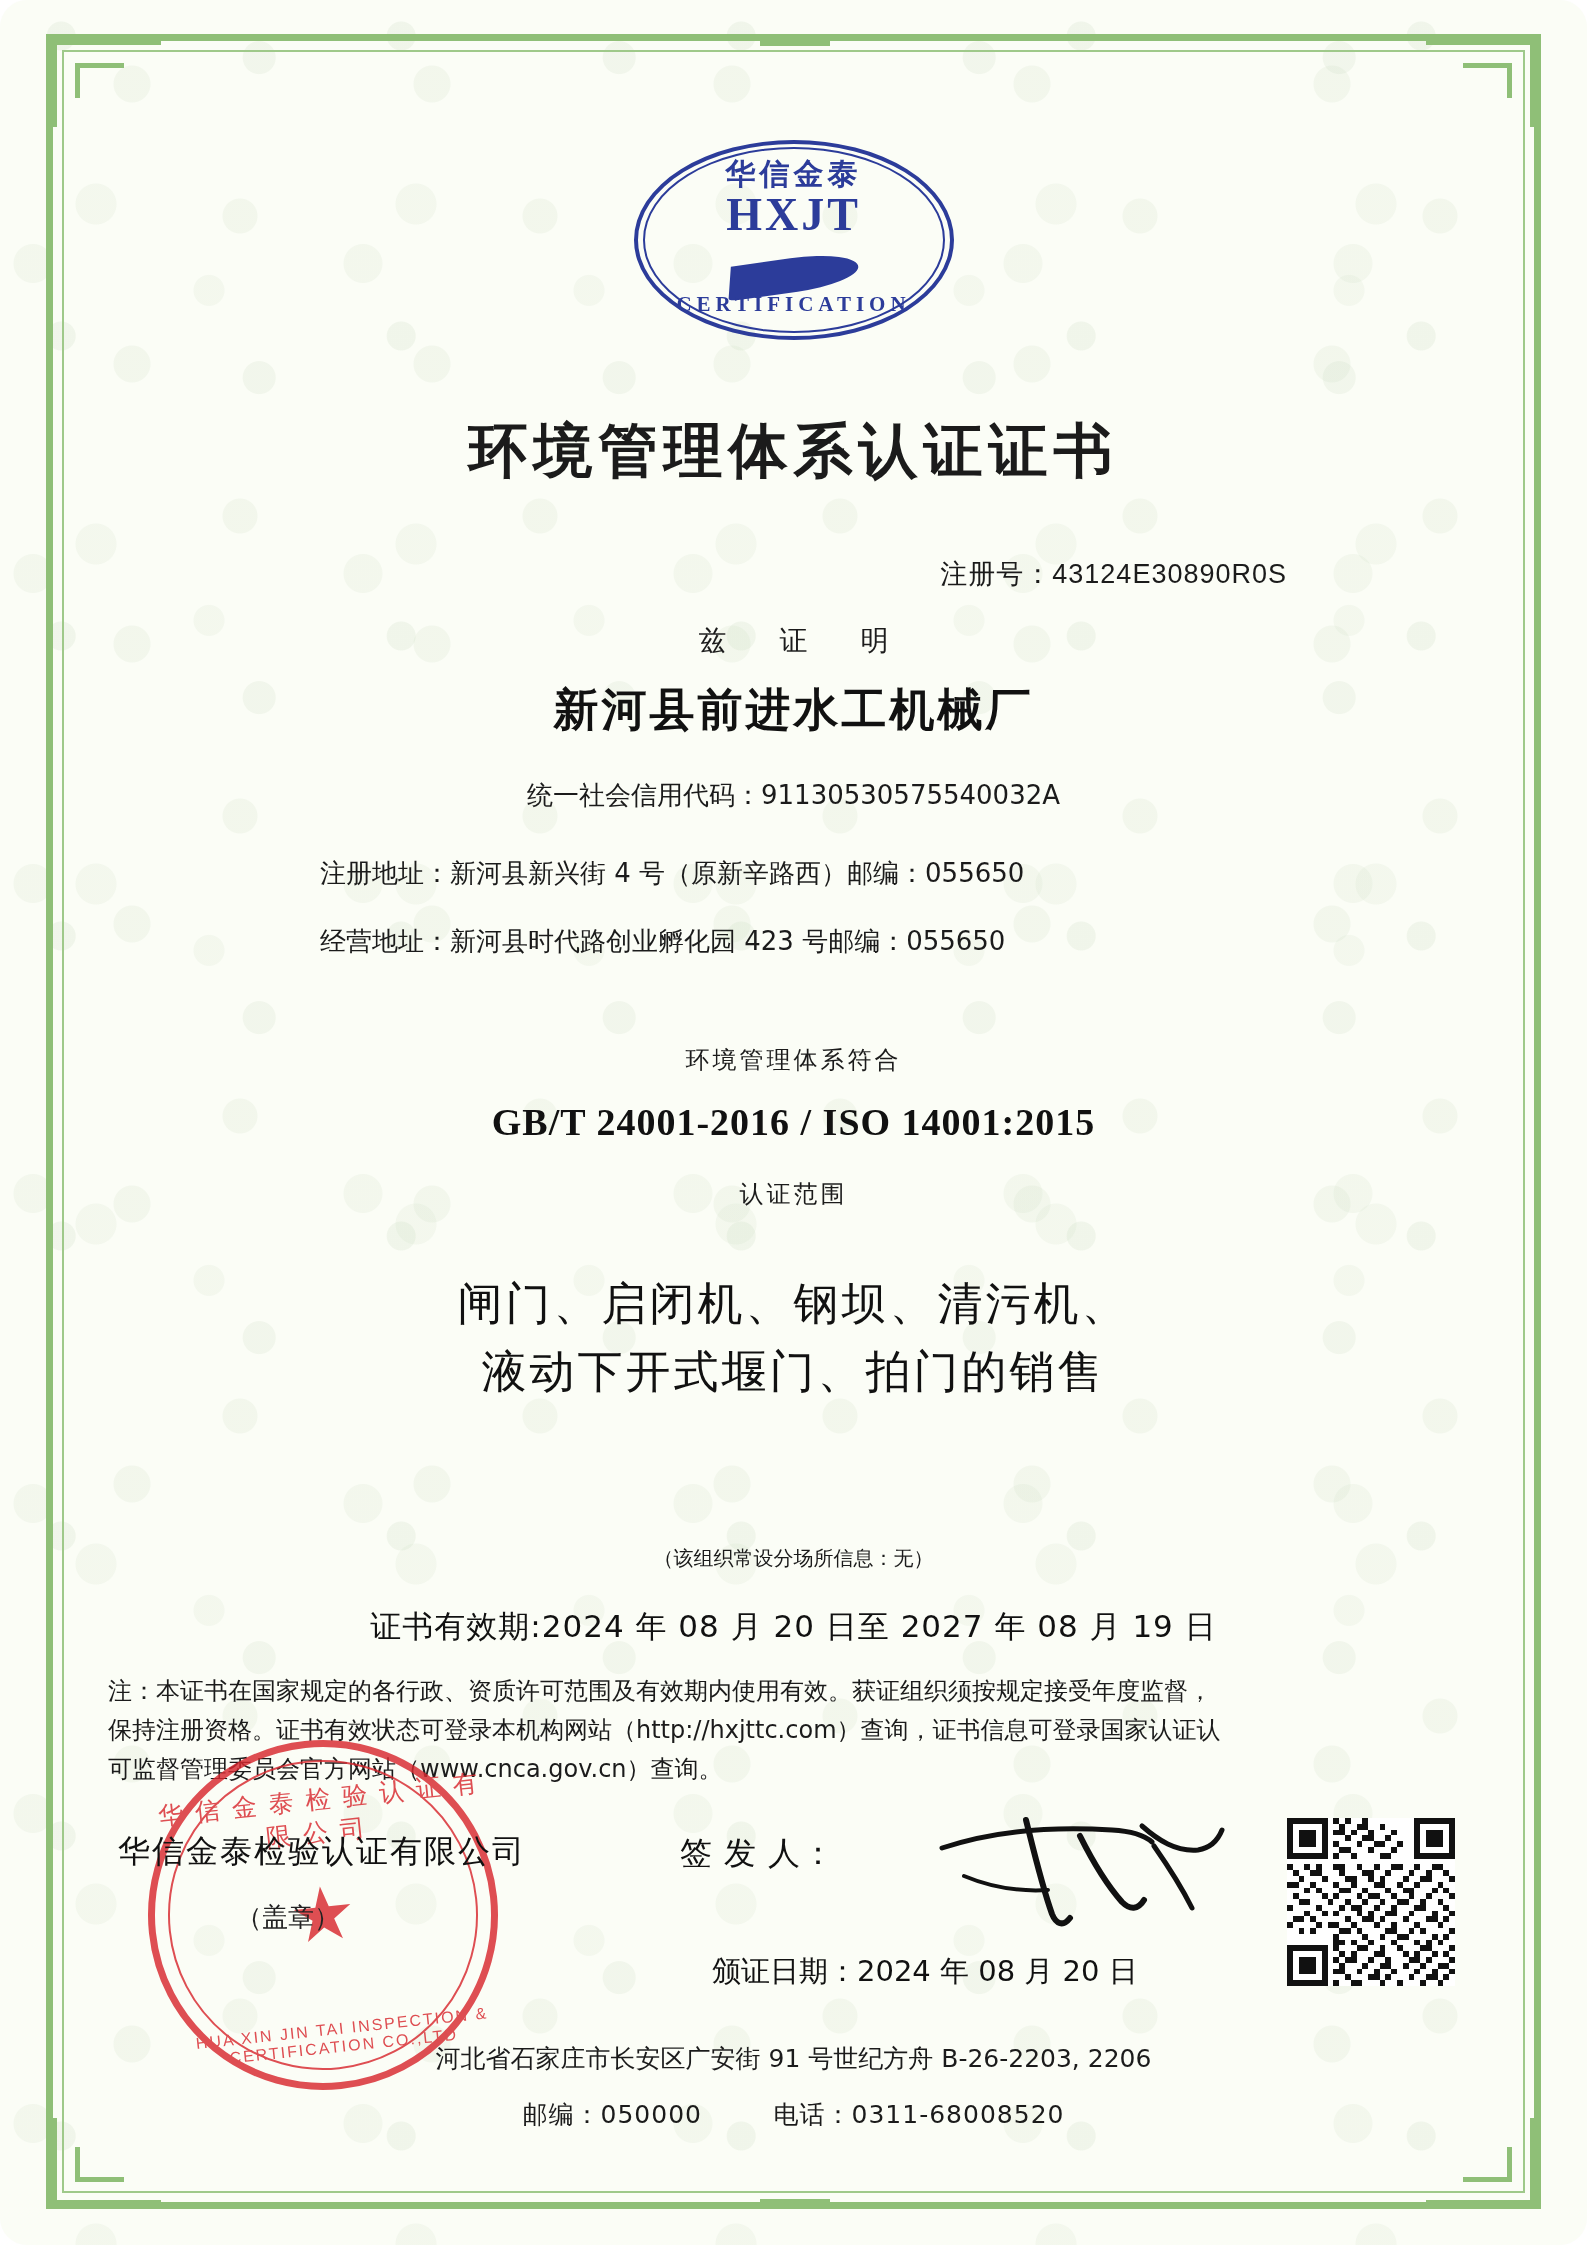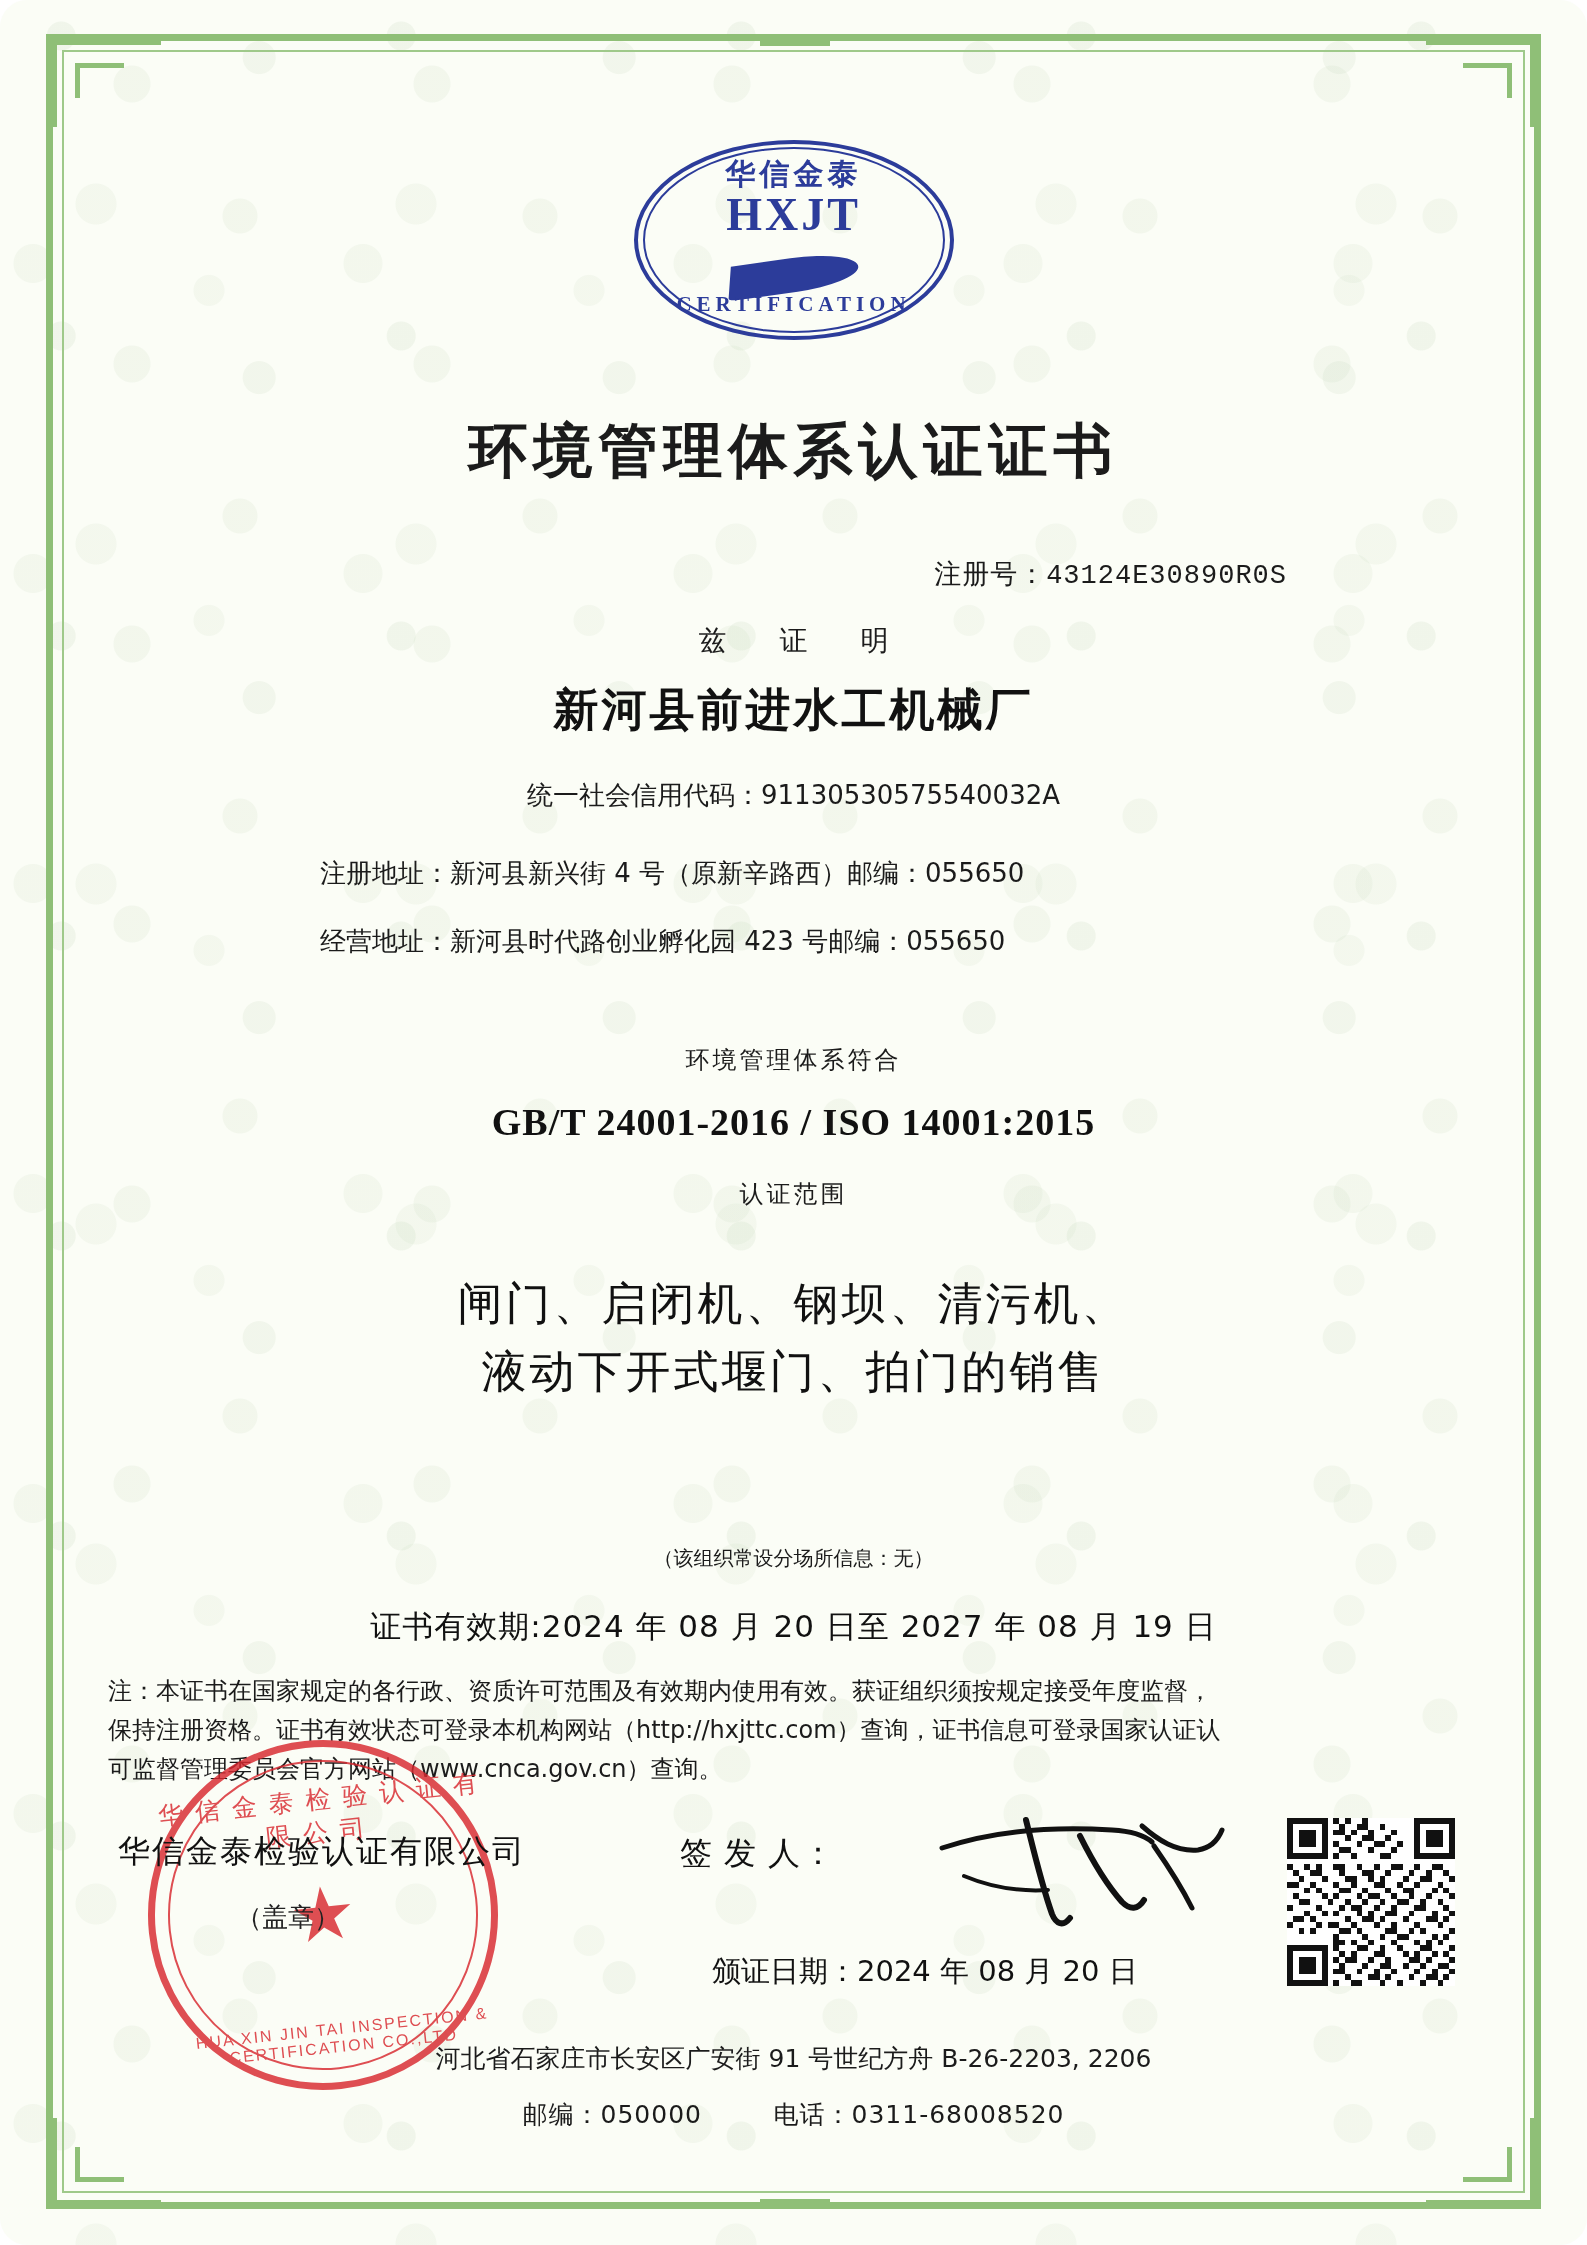--- a/index.html
+++ b/index.html
@@ -145,21 +145,21 @@
     text-align: center;
     font-family: "DejaVu Sans", sans-serif;
     font-size: 59px;
     font-weight: bold;
     letter-spacing: 6px;
     color: #1b1b1b;
   }
   .reg-no {
     position: absolute;
     top: 556px; right: 300px;
-    font-family: Liberation Mono, monospace;
+    font-family: Liberation Sans, sans-serif;
     font-size: 27px;
     color: #1b1b1b;
     letter-spacing: 1px;
   }
   .hereby {
     position: absolute;
     top: 622px; left: 0; width: 1587px;
     text-align: center;
     font-family: "DejaVu Sans", sans-serif;
     font-size: 28px;

